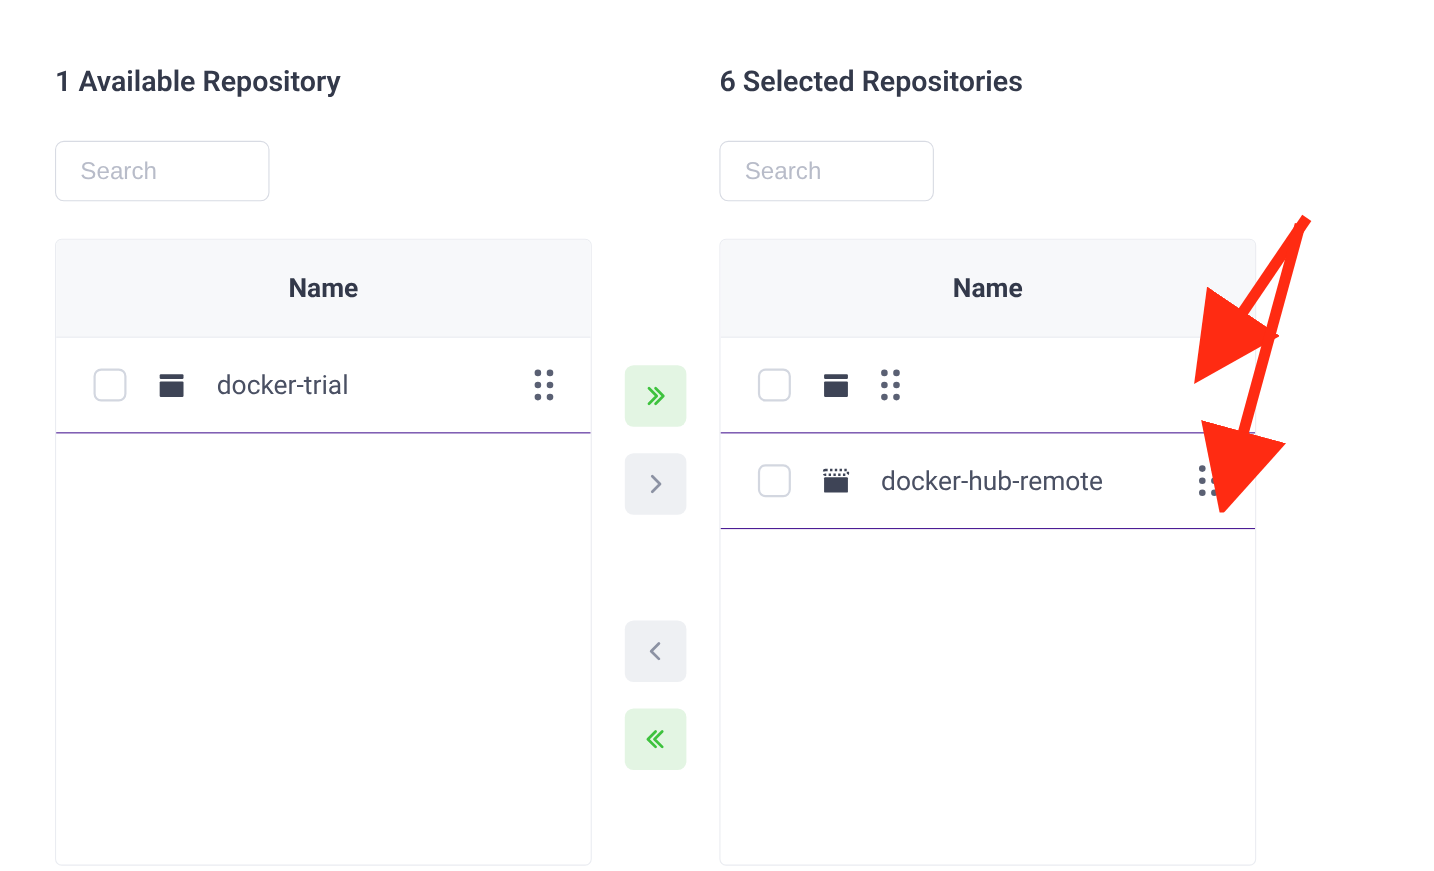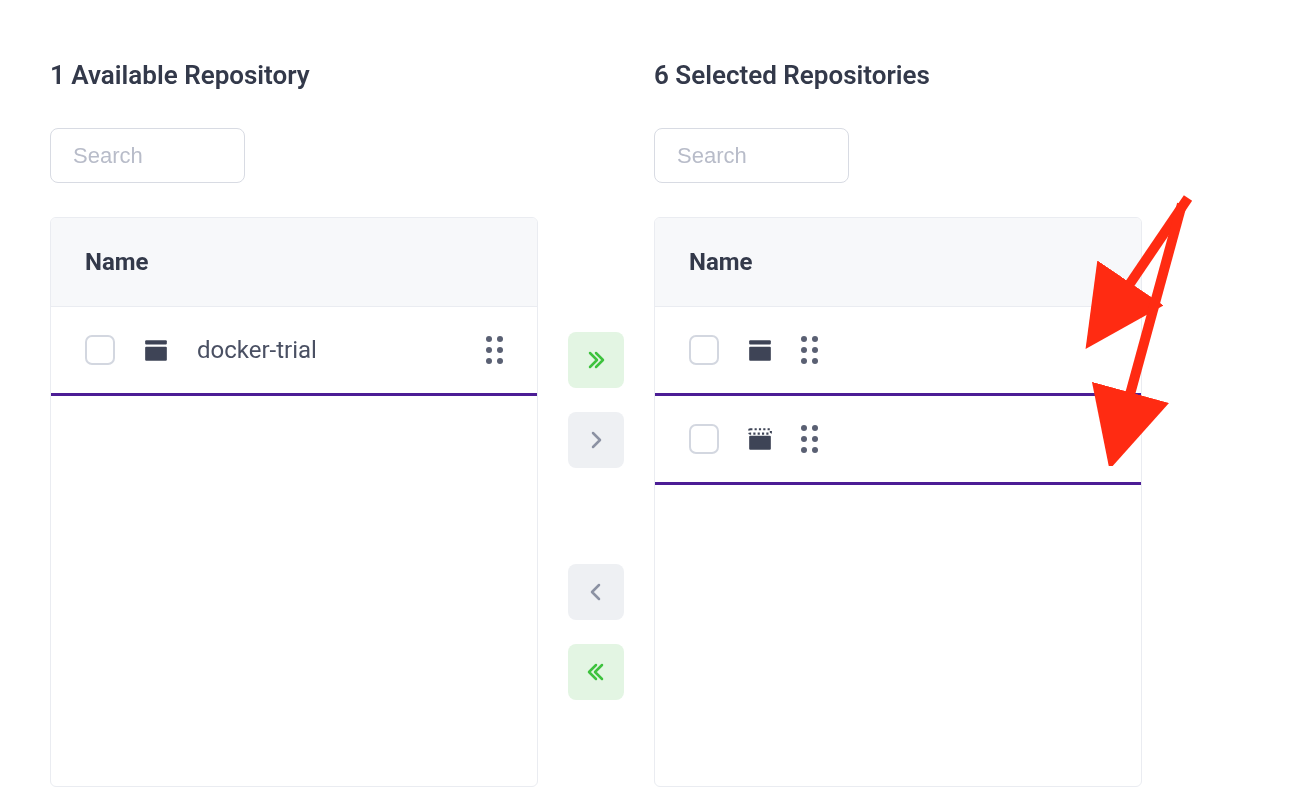--- a/index.html
+++ b/index.html
@@ -52,26 +52,27 @@
       min-height: 570px;
       background: #ffffff;
     }
     .list-header {
       background: #f7f8fa;
       padding: 30px 34px;
       font-size: 24px;
       font-weight: 700;
       color: #33394a;
       border-bottom: 1px solid #eaecf1;
+      text-align: center;
     }
     .list-row {
       display: flex;
       align-items: center;
       padding: 28px 34px;
-      border-bottom: 3px solid #4c1d95;
+      border-bottom: 1px solid #4c1d95;
       gap: 28px;
     }
     .checkbox {
       width: 30px;
       height: 30px;
       border: 2px solid #d3d7e0;
       border-radius: 7px;
       flex-shrink: 0;
     }
     .repo-icon {
@@ -210,20 +211,21 @@
         </div>
       </div>
       <div class="list-row">
         <div class="checkbox"></div>
         <span class="repo-icon">
           <svg viewBox="0 0 24 24">
               <rect x="2" y="3" width="20" height="4" rx="1" fill="none" stroke="#3e4456" stroke-width="2" stroke-dasharray="2 2"></rect>
               <rect x="2" y="9" width="20" height="13" rx="1" fill="#3e4456"></rect>
             </svg>
         </span>
+        <span class="repo-name">docker-hub-remote</span>
         <div class="drag-handle">
           <span></span>
             <span></span>
             <span></span>
             <span></span>
             <span></span>
             <span></span>
         </div>
       </div>
     </div>

